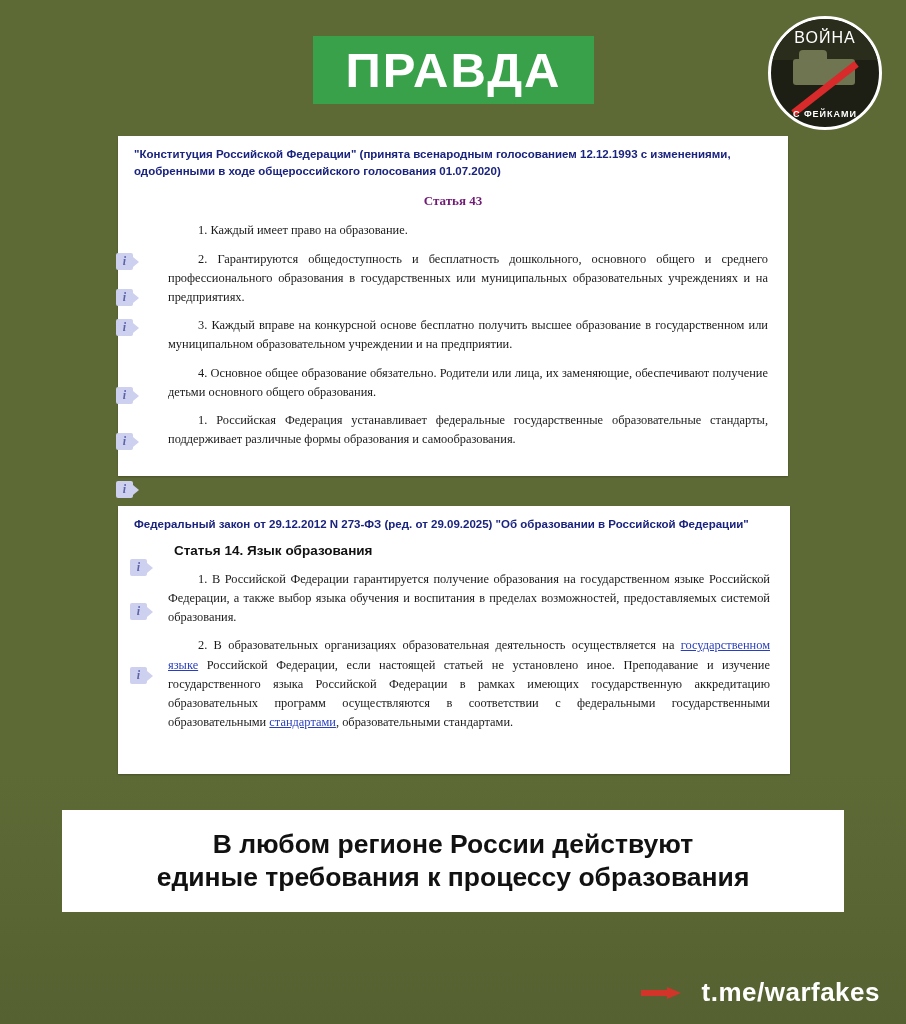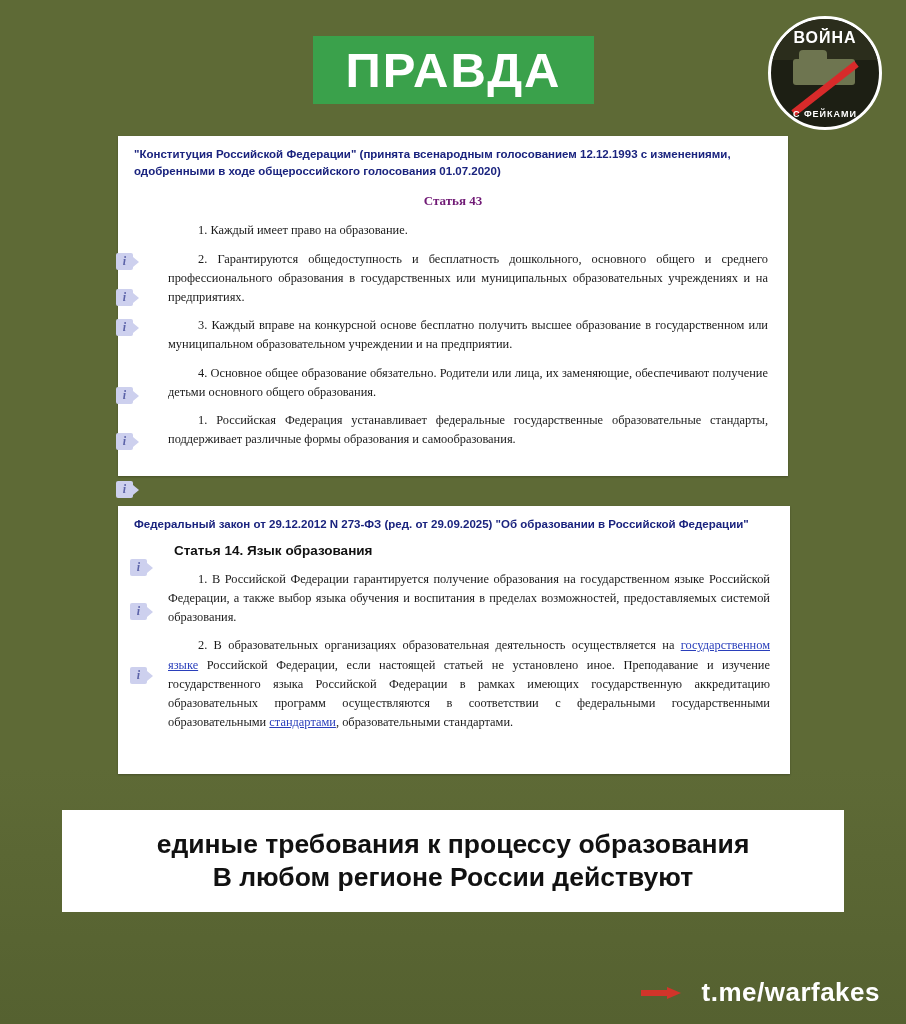--- a/index.html
+++ b/index.html
@@ -58,21 +58,21 @@
     height: 38%;
     background: #2b2d1c;
   }
   .logo .logo-word-top {
     position: absolute;
     top: 10px;
     width: 100%;
     text-align: center;
     color: #ffffff;
     font-size: 16px;
-    font-weight: bold;
+    font-weight: normal;
     letter-spacing: 1px;
   }
   .logo .logo-word-bottom {
     position: absolute;
     bottom: 8px;
     width: 100%;
     text-align: center;
     color: #ffffff;
     font-size: 9px;
     font-weight: bold;
@@ -281,22 +281,22 @@
 
       <div class="art-title-left">Статья 14. Язык образования</div>
       <p class="para">1. В Российской Федерации гарантируется получение образования на государственном языке Российской Федерации, а также выбор языка обучения и воспитания в пределах возможностей, предоставляемых системой образования.</p>
       <p class="para">
         <span>2. В образовательных организациях образовательная деятельность осуществляется на <a href="#">государственном языке</a> Российской Федерации, если настоящей статьей не установлено иное. Преподавание и изучение государственного языка Российской Федерации в рамках имеющих государственную аккредитацию образовательных программ осуществляются в соответствии с федеральными государственными образовательными <a href="#">стандартами</a>, образовательными стандартами.</span>
       </p>
     </div>
   </div>
 
   <div class="caption">
+    <div class="line">В любом регионе России действуют</div>
     <div class="line">единые требования к процессу образования</div>
-    <div class="line">В любом регионе России действуют</div>
   </div>
 
   <div class="footer">
     <span class="arrow">
       <span class="bar"></span>
         <span class="head"></span>
     </span>
     <span class="link">t.me/warfakes</span>
   </div>
 

